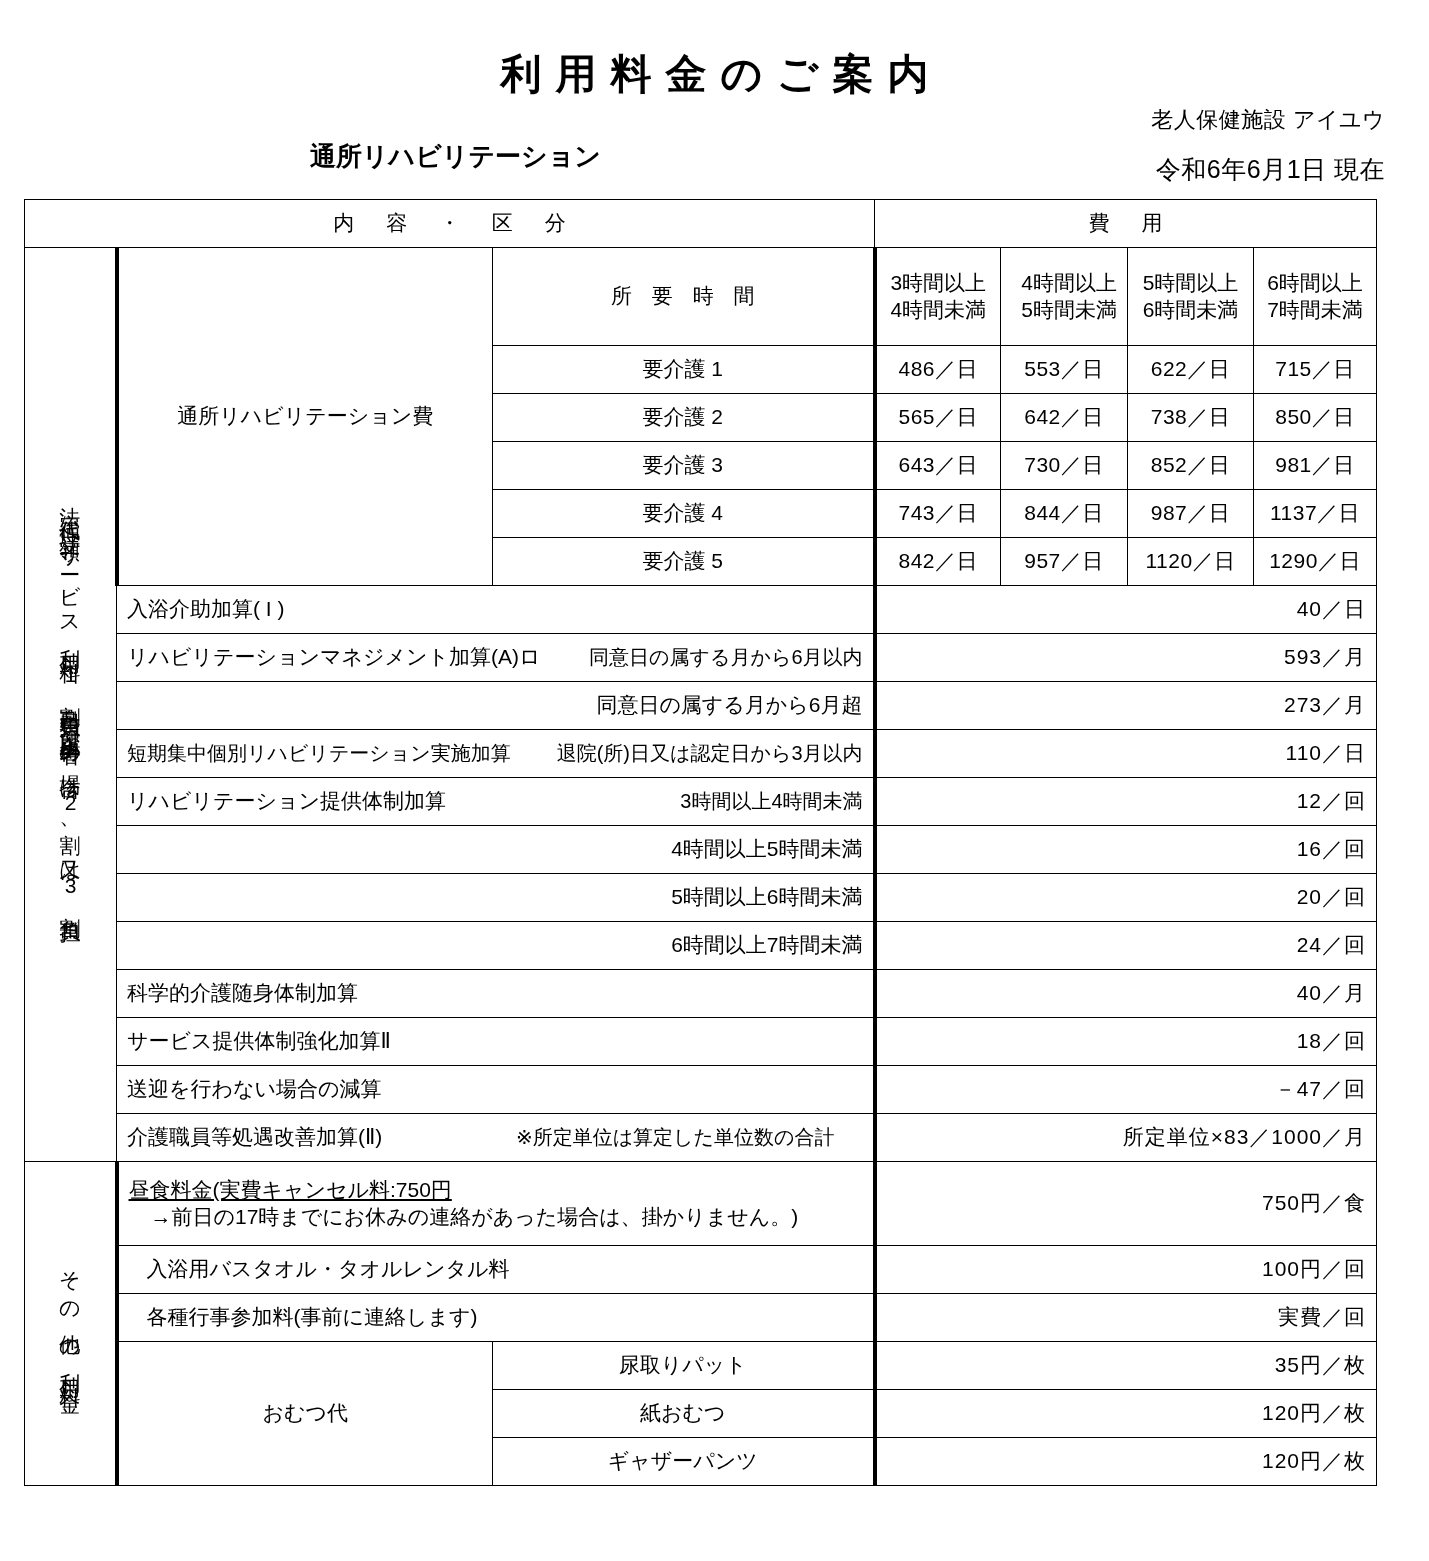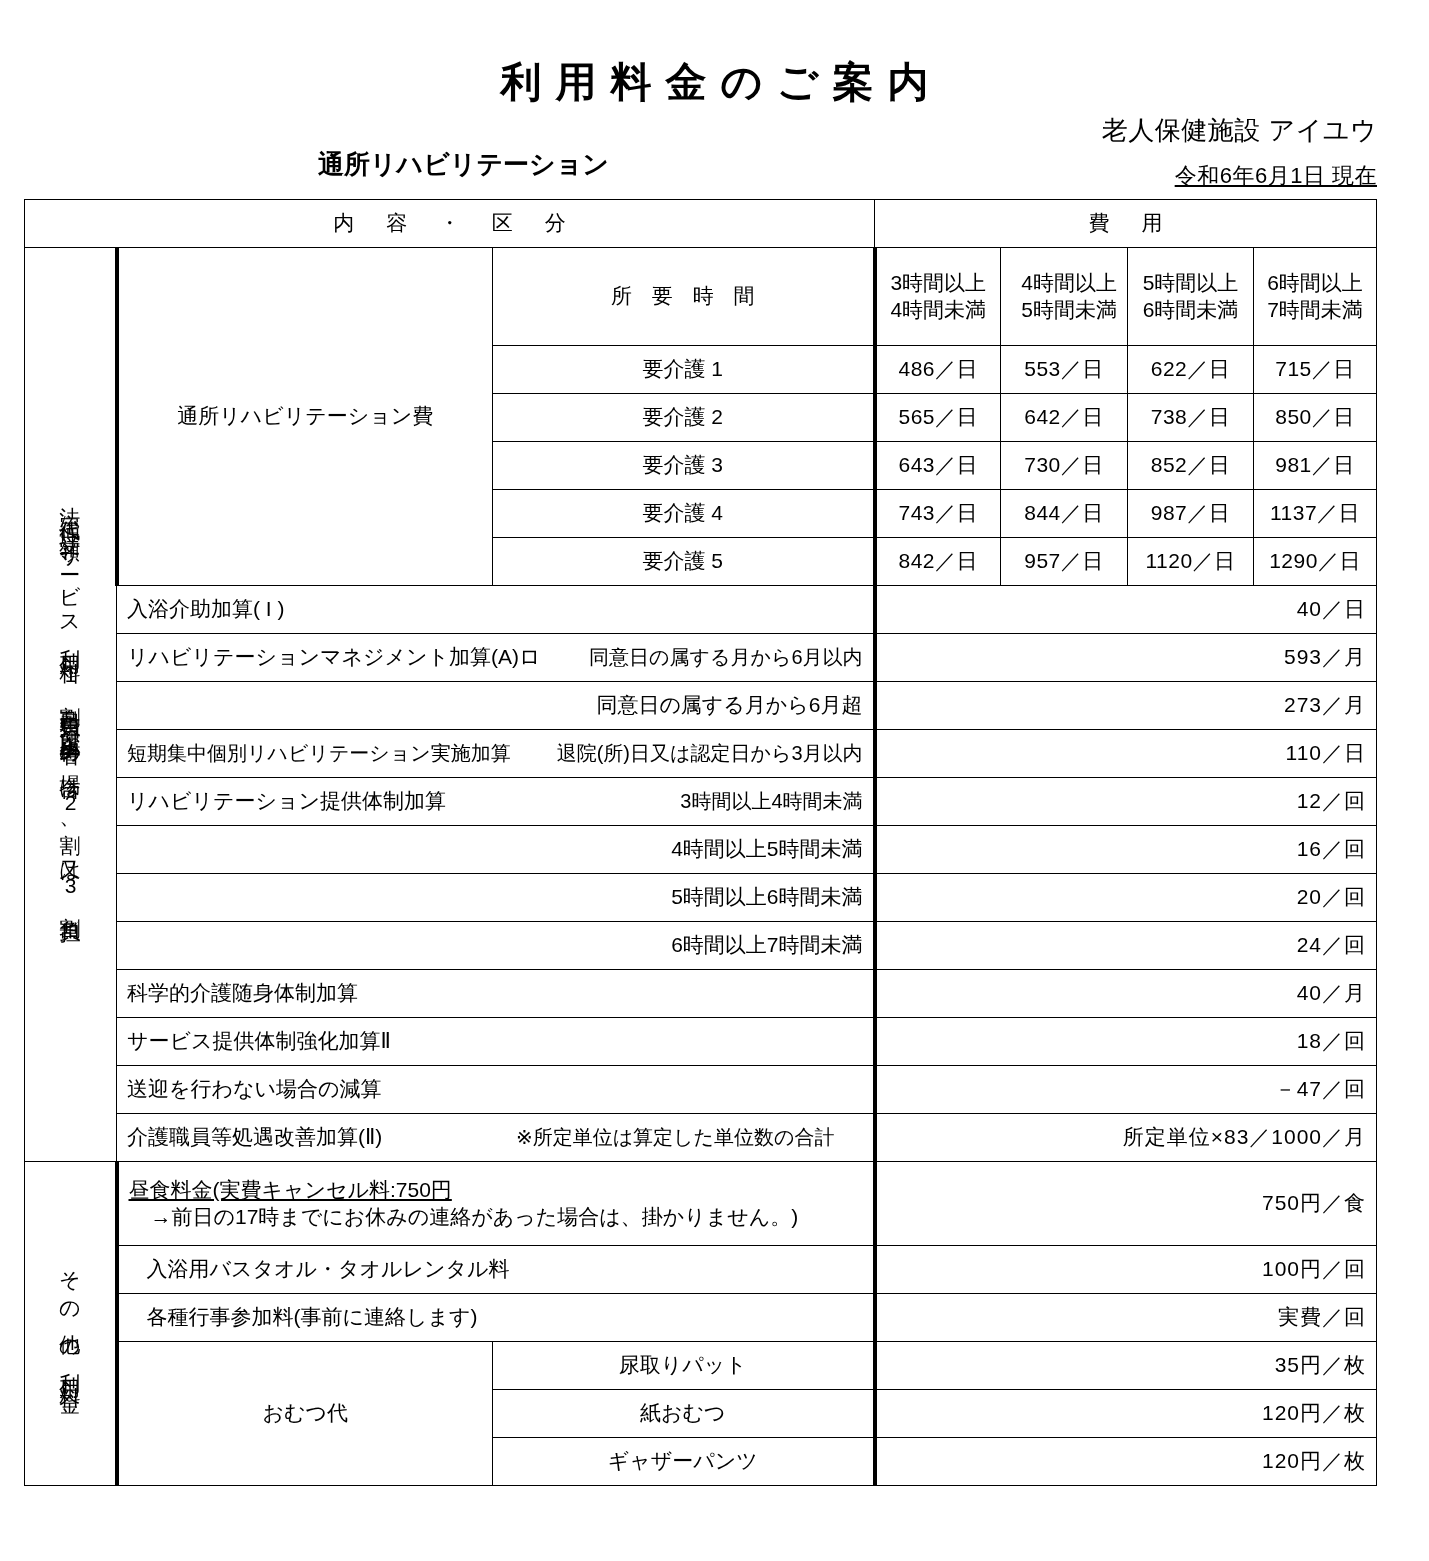--- a/index.html
+++ b/index.html
@@ -10,21 +10,21 @@
     background: #ffffff;
     font-family: "Liberation Sans", "DejaVu Sans", sans-serif;
     color: #000000;
     overflow: hidden;
   }
 
   .page {
     position: relative;
     width: 1429px;
     height: 1546px;
-    padding: 16px;
+    padding: 8px;
     border-radius: 25px;
   }
 
   
   .doc-title {
     text-align: center;
     font-size: 41px;
     font-weight: bold;
     letter-spacing: 14px;
     padding-top: 44px;
@@ -44,31 +44,30 @@
     top: 28px;
     font-size: 26px;
     font-weight: bold;
     letter-spacing: 0px;
   }
 
   .facility-name {
     position: absolute;
     right: 36px;
     top: -6px;
-    font-size: 26px;
+    font-size: 22px;
     letter-spacing: 0.5px;
   }
 
   .as-of-date {
     position: absolute;
     right: 36px;
     top: 42px;
-    font-size: 22px;
+    font-size: 25px;
     letter-spacing: 0.5px;
-    text-decoration: underline;
   }
 
   
   .fee-table {
     position: absolute;
     left: 24px;
     top: 199px;
     width: 1352px;
     border-collapse: collapse;
     table-layout: fixed;

